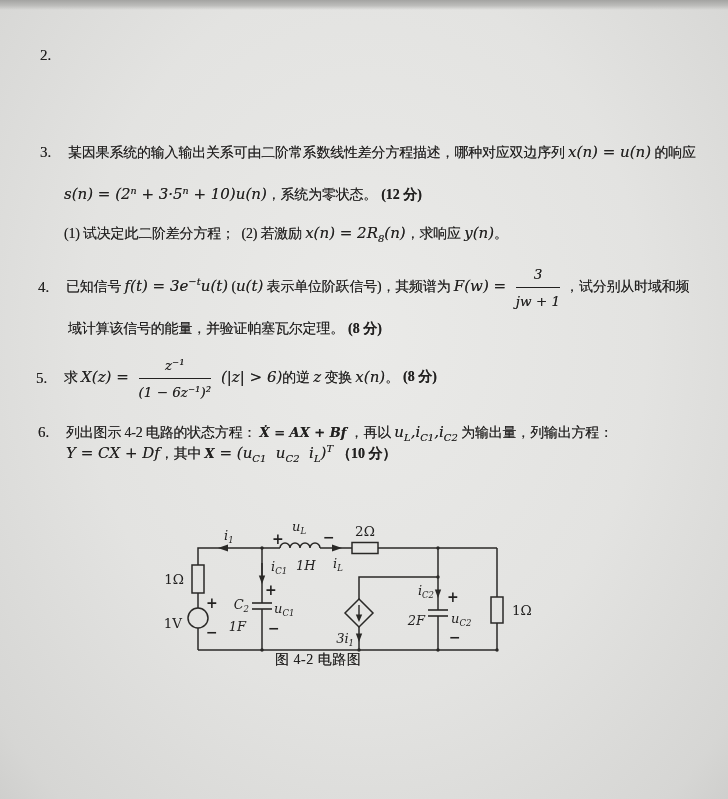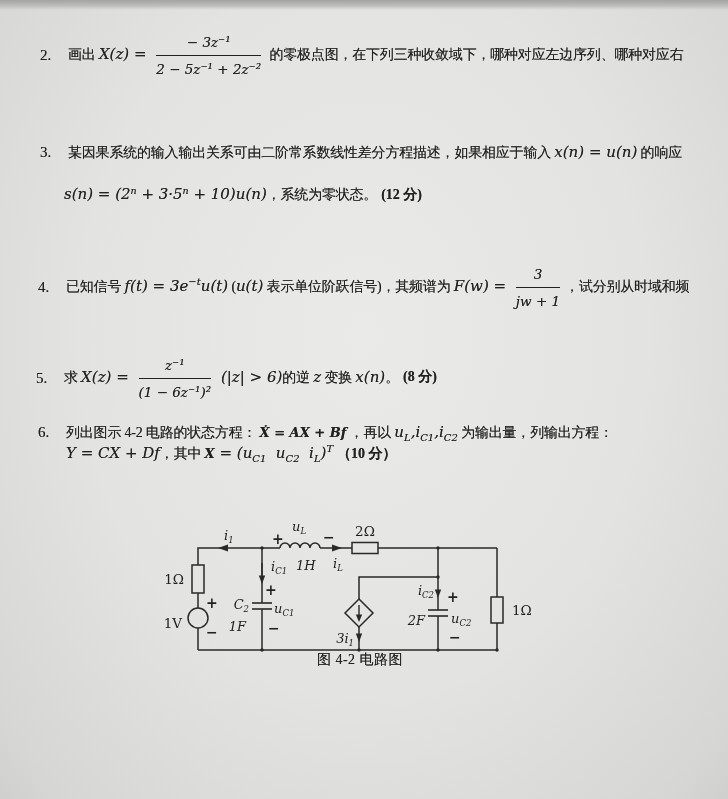--- a/index.html
+++ b/index.html
@@ -34,52 +34,57 @@
   .sup { font-style:italic; font-size:10px; vertical-align:6px; font-family:"DejaVu Serif","DejaVu Sans",serif; }
   .score { font-weight:bold; margin-left:34px; font-size:14px; }
   .scoreInline { font-weight:bold; font-size:14px; margin-left:4px; }
   .frac {
     display:inline-block; text-align:center; vertical-align:middle;
     font-style:italic; font-family:"DejaVu Serif","DejaVu Sans",serif; margin:0 5px;
   }
   .frac .num { display:block; font-size:13.5px; padding:0 7px 2px; border-bottom:1.3px solid #222120; }
   .frac .den { display:block; font-size:13.5px; padding-top:2px; }
   .caption {
-    position:absolute; left:275px; top:651px; width:170px; text-align:center;
+    position:absolute; left:275px; top:651px; width:170px; text-align:left;
     font-size:14px; letter-spacing:0.5px; text-shadow:0 0 0.5px rgba(34,33,32,.65);
   }
   svg text {
     font-family:"DejaVu Serif","DejaVu Sans",serif; font-size:13px;
     fill:#222120; font-style:italic;
   }
   svg text.val { font-style:normal; font-size:13.5px; }
   svg text.sign { font-style:normal; font-size:14px; font-weight:bold; }
   svg .ssub { font-size:8.5px; }
 </style>
 </head>
 <body>
 
 <div class="page">
   <div class="scan-top-band"></div>
 
   <div class="qline flexline" style="left:40px; top:28px; min-height:54px;">
     <span class="qnum">2.</span>
-    <span class="linetext flexline"><span class="cn">画出 </span><span class="math">X(z) = </span><span class="frac"><span class="num">− 3z⁻¹</span><span class="den">2 − 5z⁻¹ + 2z⁻²</span></span><span class="cn"> 的零极点图，在下列三种收敛域下，哪种对应左边序列、哪种对应右</span></span>
   </div>
 
   <div class="qline" style="left:40px; top:141px;">
-    <span class="qnum">3.</span><span class="linetext"><span class="cn">某因果系统的输入输出关系可由二阶常系数线性差分方程描述，如果相应于输入 </span><span class="math">x(n) = u(n)</span><span class="cn"> 的响应</span></span>
+    <span class="qnum">3.</span><span class="linetext"><span class="cn">某因果系统的输入输出关系可由二阶常系数线性差分方程描述，哪种对应双边序列 </span><span class="math">x(n) = u(n)</span><span class="cn"> 的响应</span></span>
   </div>
   <div class="qline" style="left:64px; top:183px;">
     <span class="linetext"><span class="math">s(n) = (2ⁿ + 3·5ⁿ + 10)u(n)</span><span class="cn">，系统为零状态。</span><span class="scoreInline">(12 分)</span></span>
+  </div>
+  <div class="qline" style="left:64px; top:222px;">
+    <span class="linetext"><span class="cn">(1) 试决定此二阶差分方程；  (2) 若激励 </span><span class="math">x(n) = 2R</span><span class="sub">8</span><span class="math">(n)</span><span class="cn">，求响应 </span><span class="math">y(n)</span><span class="cn">。</span></span>
   </div>
 
   <div class="qline flexline" style="left:38px; top:262px; min-height:50px;">
     <span class="qnum">4.</span>
     <span class="linetext flexline"><span class="cn">已知信号 </span><span class="math">f(t) = 3e</span><span class="sup">−t</span><span class="math">u(t)</span><span class="cn"> (</span><span class="math">u(t)</span><span class="cn"> 表示单位阶跃信号)，其频谱为 </span><span class="math">F(w) = </span><span class="frac"><span class="num">3</span><span class="den">jw + 1</span></span><span class="cn">，试分别从时域和频</span></span>
+  </div>
+  <div class="qline" style="left:68px; top:318px;">
+    <span class="linetext"><span class="cn">域计算该信号的能量，并验证帕塞瓦尔定理。</span><span class="scoreInline">(8 分)</span></span>
   </div>
 
   <div class="qline flexline" style="left:36px; top:351px; min-height:54px;">
     <span class="qnum">5.</span>
     <span class="linetext flexline"><span class="cn">求 </span><span class="math">X(z) = </span><span class="frac"><span class="num">z⁻¹</span><span class="den">(1 − 6z⁻¹)²</span></span><span class="math"> (|z| &gt; 6)</span><span class="cn">的逆 </span><span class="math">z</span><span class="cn"> 变换 </span><span class="math">x(n)</span><span class="cn">。</span><span class="scoreInline">(8 分)</span></span>
   </div>
 
   <div class="qline" style="left:38px; top:421px;">
     <span class="qnum">6.</span><span class="linetext"><span class="cn">列出图示 4-2 电路的状态方程： </span><span class="mathbold">Ẋ = AX + Bf</span><span class="cn"> ，再以 </span><span class="math">u</span><span class="sub">L</span><span class="math">,</span><span class="math">i</span><span class="sub">C1</span><span class="math">,</span><span class="math">i</span><span class="sub">C2</span><span class="cn"> 为输出量，列输出方程：</span></span>
   </div>

